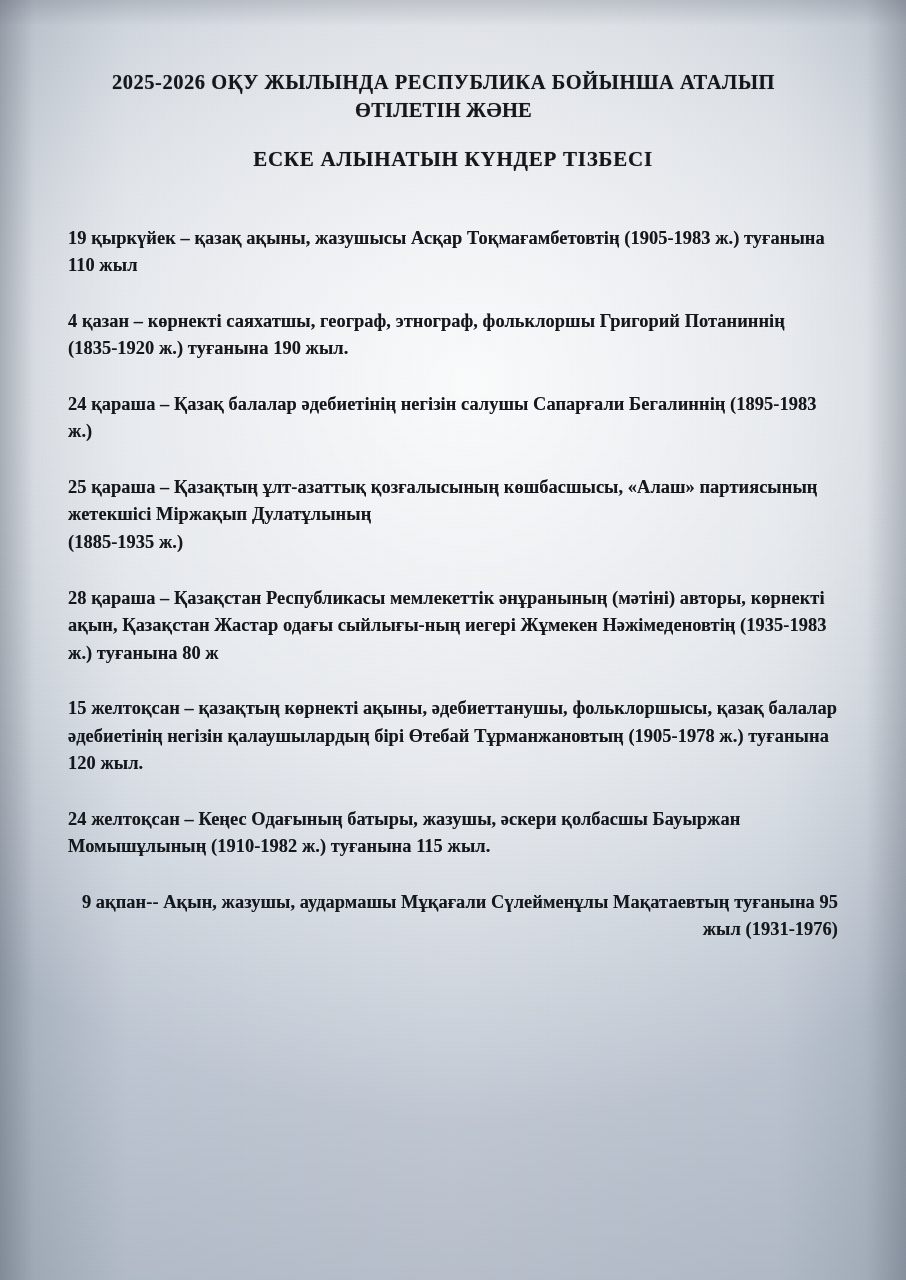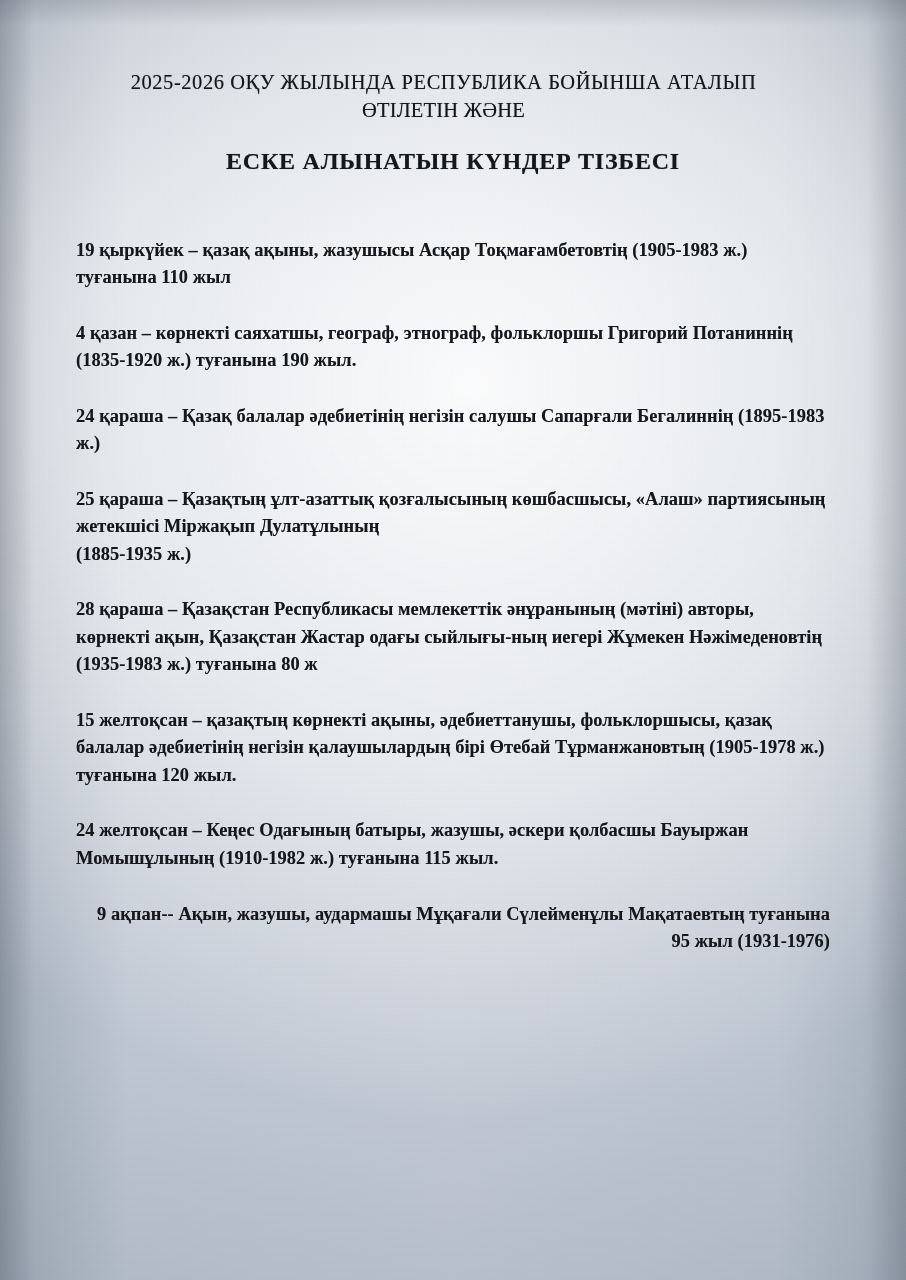--- a/index.html
+++ b/index.html
@@ -67,46 +67,46 @@
     z-index: 2;
     padding: 0;
   }
 
   
   .doc-title {
     margin: 0;
     padding: 68px 81px 0 62px;
     text-align: center;
     font-size: 20.5px;
-    font-weight: normal;
+    font-weight: bold;
     line-height: 1.38;
     letter-spacing: 0.2px;
     text-shadow: 0 0 0.7px rgba(20,23,28,0.5);
   }
   .doc-title .title-line {
     display: block;
   }
   .doc-title .title-line-1 {
     letter-spacing: 0.55px;
   }
 
   .doc-subtitle {
     margin: 0;
     padding: 21px 62px 0 62px;
     text-align: center;
-    font-size: 24px;
+    font-size: 21px;
     font-weight: bold;
     line-height: 1.3;
     letter-spacing: 0.75px;
     text-shadow: 0 0 0.7px rgba(20,23,28,0.5);
   }
 
   
   .entry-list {
-    margin: 16px;
+    margin: 8px;
     padding: 44px 60px 0 60px;
     list-style: none;
   }
 
   .entry {
     margin: 0 0 28px 0;
     font-size: 18.4px;
     font-weight: bold;
     line-height: 1.495;
     letter-spacing: 0.05px;

